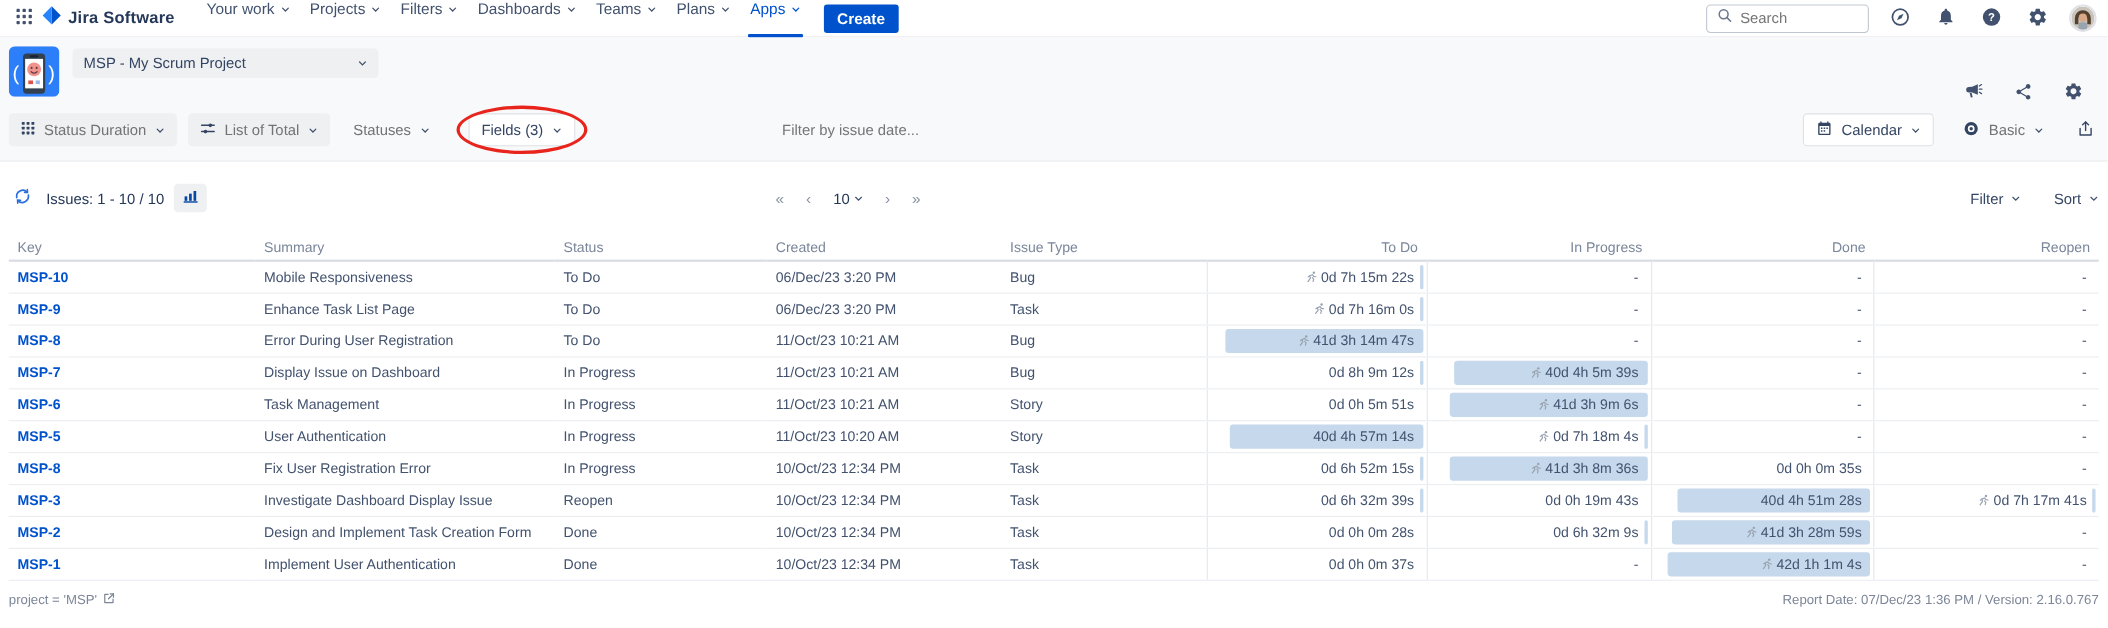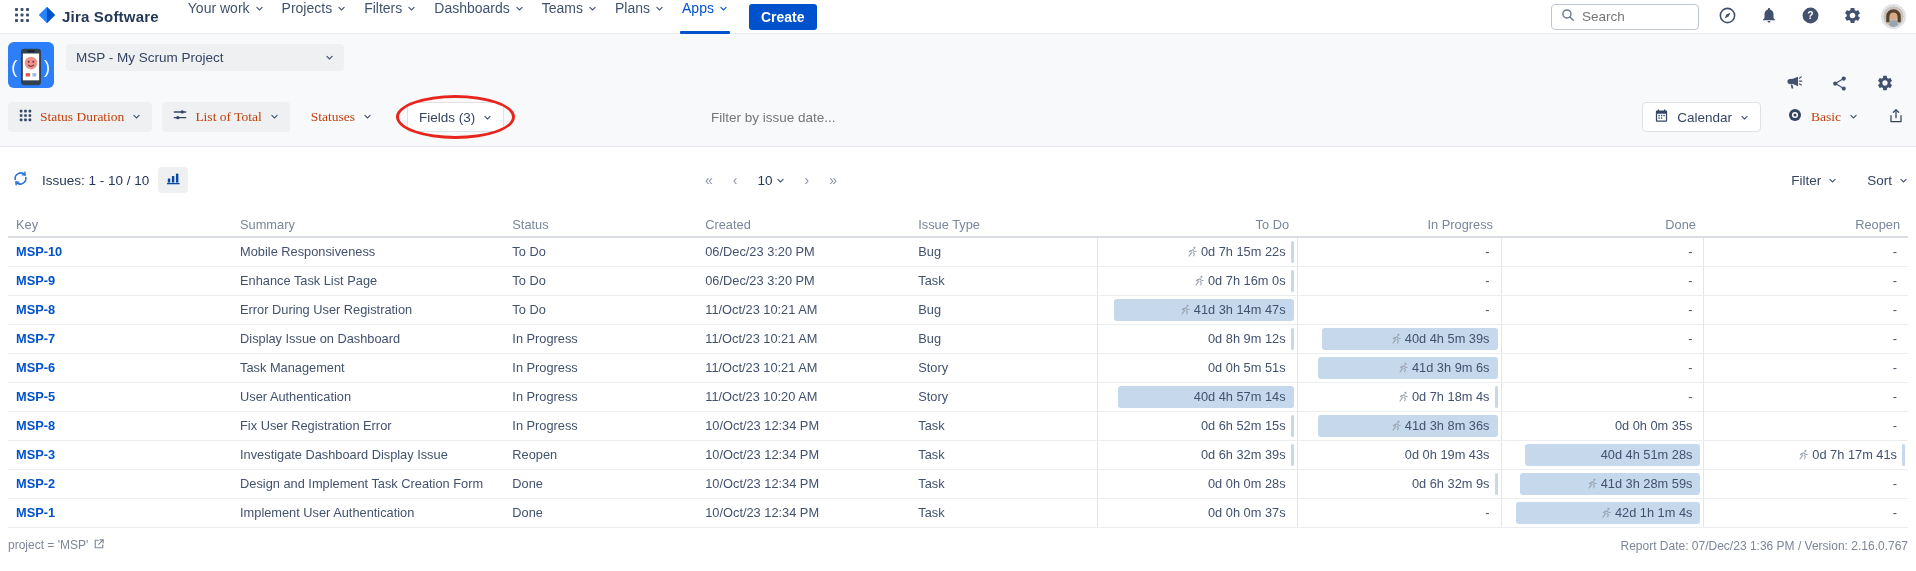--- a/index.html
+++ b/index.html
@@ -37,22 +37,22 @@
   .selects { display:flex; flex-direction:column; gap:5px; padding-top:2px; }
   .row-inline { display:flex; align-items:center; gap:10px; }
   .field-label { font-size:13.5px; color:#344563; }
   .select { display:flex; align-items:center; justify-content:space-between; gap:8px;
     background:#eef0f2; border-radius:4px; font-size:13.5px; color:#344563; cursor:pointer; }
   .select-sm { height:26px; width:112px; padding:0 9px; }
   .select-lg { height:27px; width:278px; padding:0 10px; }
   .band-icons { position:absolute; right:18px; top:36px; display:flex; gap:20px; }
   .toolbar { display:flex; align-items:center; gap:10px; margin-top:9px; position:relative; height:32px; }
   .pill { display:flex; align-items:center; gap:8px; background:#eef0f2; border:none;
-    border-radius:4px; height:30px; padding:0 11px; font-size:13.5px; color:#c2410c;
-    cursor:pointer; font-family:Liberation Serif, serif; }
+    border-radius:4px; height:30px; padding:0 11px; font-size:13.5px; color:#737373;
+    cursor:pointer; font-family:Liberation Sans, sans-serif; }
   .pill.plain { background:transparent; }
   .btn-outline { display:flex; align-items:center; gap:8px; background:#fff;
     border:1px solid #dfe1e6; border-radius:4px; height:30px; padding:0 11px;
     font-size:13.5px; color:#344563; cursor:pointer; font-family:inherit; }
   .fields-wrap { position:relative; margin-left:14px; }
   .red-ellipse { position:absolute; left:-11px; right:-11px; top:-7px; bottom:-7px;
     border:3px solid #e8251c; border-radius:50%; pointer-events:none; }
   .date-filter { position:absolute; left:703px; width:175px; border:none; background:transparent;
     font-size:13.5px; color:#7a869a; outline:none; font-family:inherit; }
   .toolbar-right { margin-left:auto; display:flex; align-items:center; gap:15px; }
@@ -79,21 +79,21 @@
   thead th.num { text-align:right; }
   tbody td { height:29px; padding:0 8px; border-bottom:1px solid #ebedf0; white-space:nowrap;
     overflow:hidden; }
   td.dur { border-left:1px solid #e3e6ea; position:relative; text-align:center; }
   td.dur .bar { position:absolute; right:3px; top:3px; bottom:3px; background:#c5d8ec; border-radius:3px; }
   td.dur .txt { position:relative; display:flex; align-items:center; justify-content:flex-end;
     gap:3px; padding-right:3px; }
   a.key-link { color:#0052cc; font-weight:700; text-decoration:none; cursor:pointer; }
 
   
-  .footer { display:flex; justify-content:space-between; align-items:flex-end;
+  .footer { display:flex; justify-content:space-between; align-items:flex-start;
     padding:10px 8px 0; font-size:12px; color:#7c8698; }
   .footer-left { display:flex; align-items:center; gap:5px; }
 </style>
 </head>
 <body>
 
 <div class="topnav">
   <button class="icon-btn">
     <span>
       <svg width="16" height="16" viewBox="0 0 16 16" fill="#42526e">

